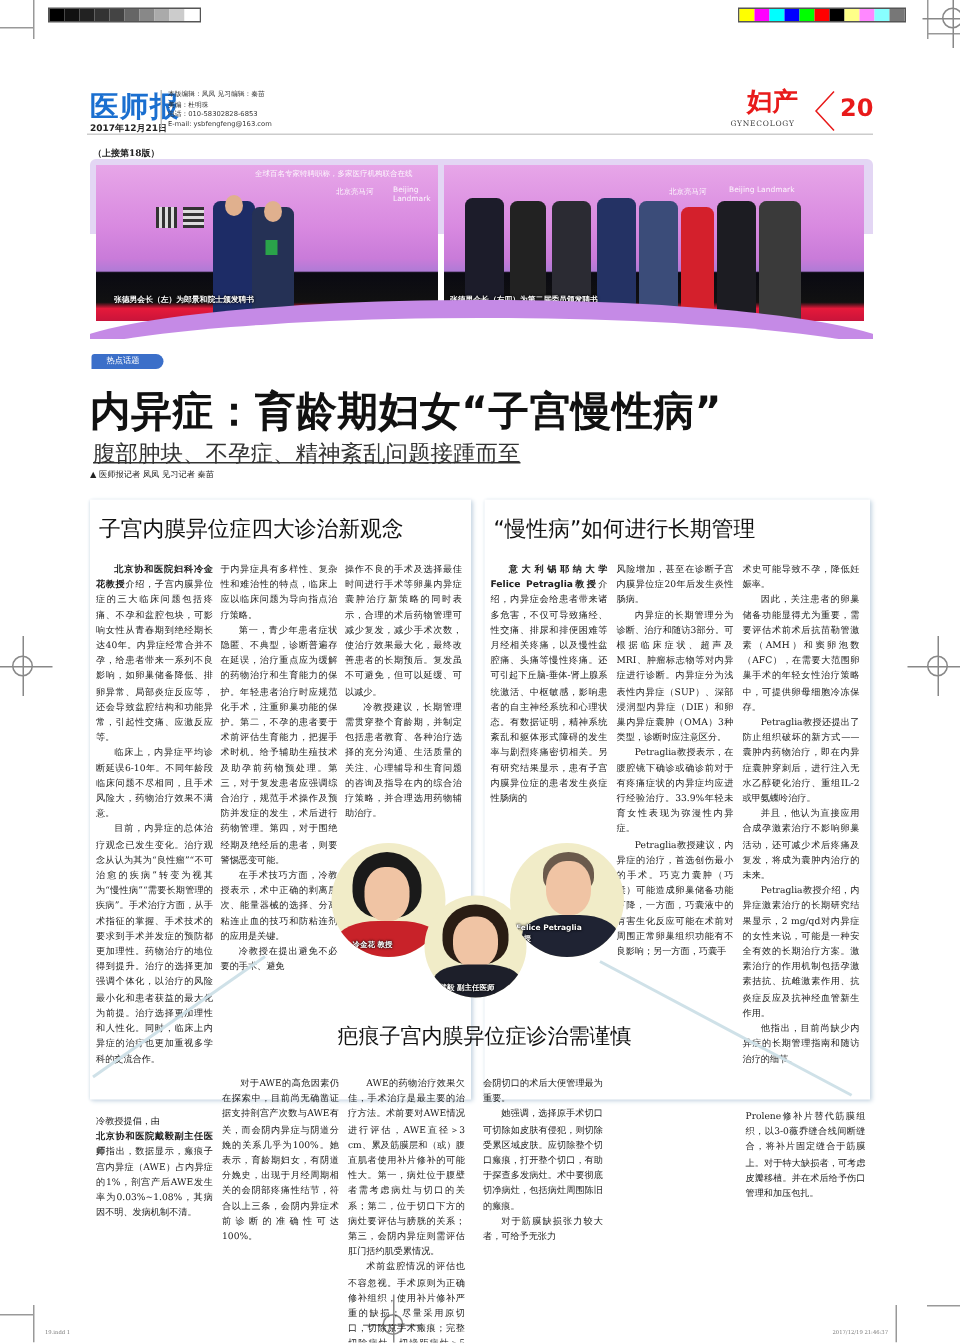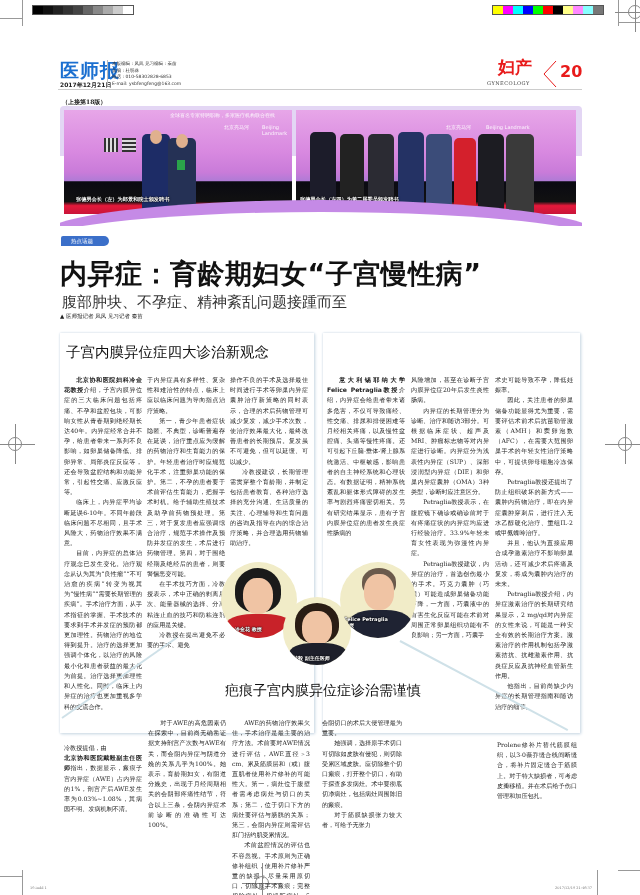--- a/index.html
+++ b/index.html
@@ -37,21 +37,21 @@
   .photo .head { position: absolute; border-radius: 50%; background: #e0b08e; }
   .photo-caption { position: absolute; font-family: "DejaVu Sans", sans-serif; font-weight: bold; font-size: 5.2px; color: #fff; text-shadow: 0 0 1px #000, 0 0 2px #000; white-space: nowrap; }
   .swoosh { position: absolute; left: 60px; top: 190px; width: 522px; height: 36px; overflow: hidden; }
   .swoosh::before { content: ""; position: absolute; left: -20px; right: -20px; top: 10px; height: 60px; background: #c58ae6; border-radius: 50% 50% 0 0 / 60% 60% 0 0; }
   .swoosh::after { content: ""; position: absolute; left: -40px; right: -40px; top: 22px; height: 60px; background: #fff; border-radius: 50% 50% 0 0 / 60% 60% 0 0; }
 
   
   .tag { position: absolute; left: 61px; top: 236px; width: 48px; height: 10px; background: #3b6fc9; border-radius: 2px 5px 5px 0; color: #fff; font-family: "DejaVu Sans", sans-serif; font-size: 5.5px; line-height: 10px; padding-left: 10px; }
 
   .headline { position: absolute; left: 60px; top: 256px; font-family: "DejaVu Sans", sans-serif; font-weight: bold; font-size: 27px; color: #111; letter-spacing: 0.5px; white-space: nowrap; }
-  .subhead { position: absolute; left: 62px; top: 293px; font-family: "DejaVu Sans", sans-serif; font-size: 15px; color: #333; white-space: nowrap; }
+  .subhead { position: absolute; left: 62px; top: 293px; font-family: "DejaVu Sans", sans-serif; font-size: 15px; color: #333; white-space: nowrap; text-decoration: underline; }
   .byline { position: absolute; left: 60px; top: 313px; font-size: 5.5px; color: #222; white-space: nowrap; }
 
   
   .box { position: absolute; background: #fff; box-shadow: 0 0 2px #cfdbe6, 1px 1px 3px #c8d7e3; }
   .box-left { left: 60px; top: 333px; width: 254px; height: 400px; }
   .box-right { left: 323px; top: 333px; width: 257px; height: 400px; }
 
   .box-title { position: absolute; font-family: "DejaVu Sans", sans-serif; font-size: 14.5px; color: #111; white-space: nowrap; }
 
   .col { position: absolute; font-size: 6.1px; line-height: 10.2px; text-align: justify; color: #222; }
@@ -183,20 +183,21 @@
     <p>在手术技巧方面，冷教授表示，术中正确的剥离层次、能量器械的选择、分离粘连止血的技巧和防粘连剂的应用是关键。</p>
     <p>冷教授在提出避免不必要的手术、避免</p>
   </div>
   <div class="col" style="left:170px;top:42px;width:78px;">
     <p class="noindent">操作不良的手术及选择最佳时间进行手术等卵巢内异症囊肿治疗新策略的同时表示，合理的术后药物管理可减少复发，减少手术次数，使治疗效果最大化，最终改善患者的长期预后。复发虽不可避免，但可以延缓、可以减少。</p>
     <p>冷教授建议，长期管理需贯穿整个育龄期，并制定包括患者教育、各种治疗选择的充分沟通、生活质量的关注、心理辅导和生育问题的咨询及指导在内的综合治疗策略，并合理选用药物辅助治疗。</p>
   </div>
 </div>
 
 <div class="box box-right">
+  <div class="box-title" style="left:6px;top:10px;">“慢性病”如何进行长期管理</div>
   <div class="col" style="left:4px;top:42px;width:78px;">
     <p><b>意大利锡耶纳大学Felice Petraglia教授</b><span>介绍，内异症会给患者带来诸多危害，不仅可导致痛经、性交痛、排尿和排便困难等月经相关疼痛，以及慢性盆腔痛、头痛等慢性疼痛。还可引起下丘脑-垂体-肾上腺系统激活、中枢敏感，影响患者的自主神经系统和心理状态。有数据证明，精神系统紊乱和躯体形式障碍的发生率与剧烈疼痛密切相关。另有研究结果显示，患有子宫内膜异位症的患者发生炎症性肠病的</span></p>
   </div>
   <div class="col" style="left:88px;top:42px;width:78px;">
     <p class="noindent">风险增加，甚至在诊断子宫内膜异位症20年后发生炎性肠病。</p>
     <p>内异症的长期管理分为诊断、治疗和随访3部分。可根据临床症状、超声及MRI、肿瘤标志物等对内异症进行诊断。内异症分为浅表性内异症（SUP）、深部浸润型内异症（DIE）和卵巢内异症囊肿（OMA）3种类型，诊断时应注意区分。</p>
     <p>Petraglia教授表示，在腹腔镜下确诊或确诊前对于有疼痛症状的内异症均应进行经验治疗。33.9%年轻未育女性表现为弥漫性内异症。</p>
     <p>Petraglia教授建议，内异症的治疗，首选创伤最小的手术。巧克力囊肿（巧囊）可能造成卵巢储备功能下降，一方面，巧囊液中的有害生化反应可能在术前对周围正常卵巢组织功能有不良影响；另一方面，巧囊手</p>
   </div>
   <div class="col" style="left:172px;top:42px;width:78px;">

